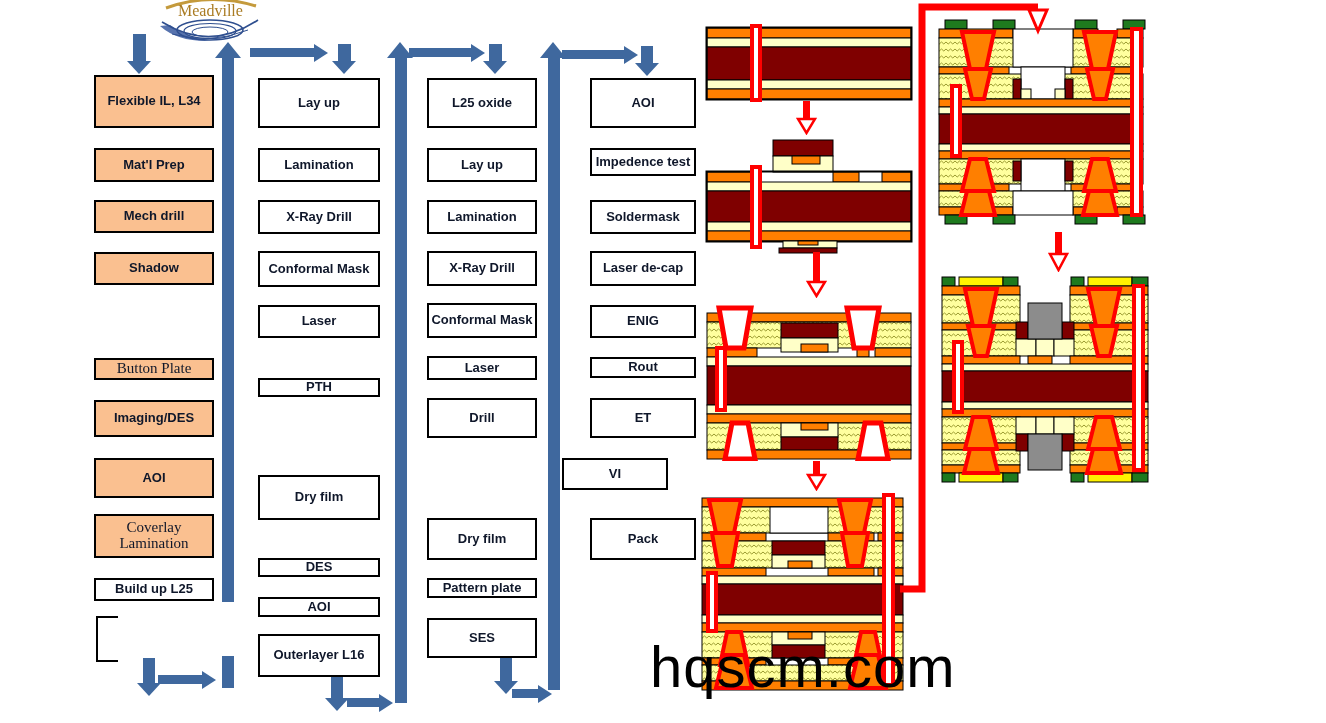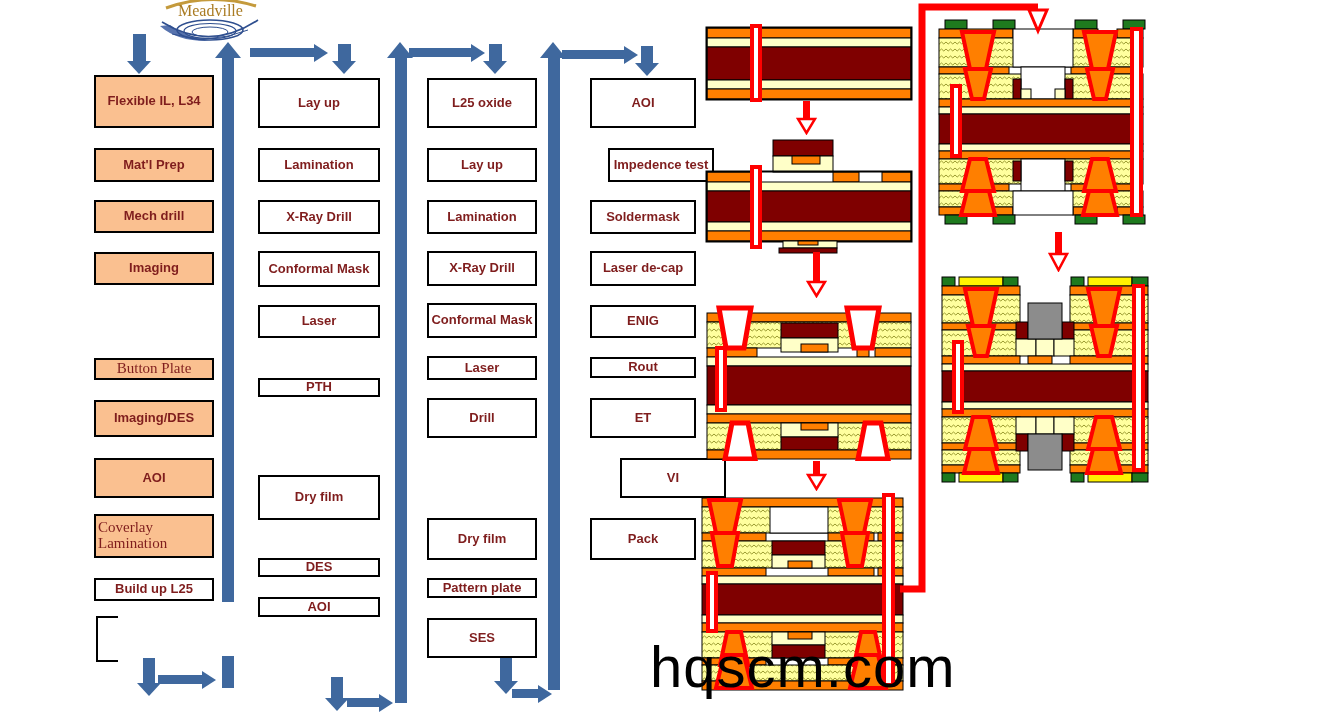--- a/index.html
+++ b/index.html
@@ -1,21 +1,21 @@
 <!DOCTYPE html>
 <html><head>
 <meta charset="utf-8">
 <style>
   html,body{margin:0;padding:0;background:#fff;}
   #canvas{position:relative;width:1326px;height:723px;background:#fff;overflow:hidden;
           font-family:"Liberation Sans",sans-serif;}
   
   .fb{position:absolute;box-sizing:border-box;border:2px solid #000;background:#fff;
-      display:flex;align-items:center;justify-content:center;text-align:left;
-      font:bold 13px/1.12 "Liberation Sans",sans-serif;color:#7f1d1d;padding:4px 2px;}
+      display:flex;align-items:center;justify-content:center;text-align:center;
+      font:bold 13px/1.12 "Liberation Sans",sans-serif;color:#0f172a;padding:4px 2px;}
   .fb.orange{background:#FAC090;}
   .fb.serif{font:15px/1.05 "Liberation Serif",serif;}
   
   .sh{position:absolute;background:#3F689E;}
   .td{position:absolute;width:0;height:0;border-left:12px solid transparent;
       border-right:12px solid transparent;border-top:13px solid #3F689E;}
   .tu{position:absolute;width:0;height:0;border-left:13px solid transparent;
       border-right:13px solid transparent;border-bottom:16px solid #3F689E;}
   .trr{position:absolute;width:0;height:0;border-top:9px solid transparent;
       border-bottom:9px solid transparent;border-left:14px solid #3F689E;}
@@ -80,56 +80,57 @@
   <div class="td" style="left:635px;top:63px"></div>
 
   <div class="sh" style="left:500px;top:658px;width:12px;height:23px"></div>
   <div class="td" style="left:494px;top:681px"></div>
   <div class="sh" style="left:512px;top:689px;width:26px;height:9px"></div>
   <div class="trr" style="left:538px;top:685px"></div>
 
   <div class="fb orange" style="left:94px;top:75px;width:120px;height:53px">Flexible IL, L34</div>
   <div class="fb orange" style="left:94px;top:148px;width:120px;height:34px">Mat'l Prep</div>
   <div class="fb orange" style="left:94px;top:200px;width:120px;height:33px">Mech drill</div>
-  <div class="fb orange" style="left:94px;top:252px;width:120px;height:33px">Imaging</div>
+  <div class="fb orange" style="left:94px;top:252px;width:120px;height:33px">Shadow</div>
   <div class="fb orange serif" style="left:94px;top:358px;width:120px;height:22px">Button Plate</div>
   <div class="fb orange" style="left:94px;top:400px;width:120px;height:37px">Imaging/DES</div>
   <div class="fb orange" style="left:94px;top:458px;width:120px;height:40px">AOI</div>
   <div class="fb orange serif" style="left:94px;top:514px;width:120px;height:44px">Coverlay Lamination</div>
   <div class="fb" style="left:94px;top:578px;width:120px;height:23px">Build up L25</div>
 
   <div class="fb" style="left:258px;top:78px;width:122px;height:50px">Lay up</div>
   <div class="fb" style="left:258px;top:148px;width:122px;height:34px">Lamination</div>
   <div class="fb" style="left:258px;top:200px;width:122px;height:34px">X-Ray Drill</div>
   <div class="fb" style="left:258px;top:251px;width:122px;height:36px">Conformal Mask</div>
   <div class="fb" style="left:258px;top:305px;width:122px;height:33px">Laser</div>
   <div class="fb" style="left:258px;top:378px;width:122px;height:19px">PTH</div>
   <div class="fb" style="left:258px;top:475px;width:122px;height:45px">Dry film</div>
   <div class="fb" style="left:258px;top:558px;width:122px;height:19px">DES</div>
   <div class="fb" style="left:258px;top:597px;width:122px;height:20px">AOI</div>
+  <div class="fb" style="left:258px;top:634px;width:122px;height:43px">Outerlayer L16</div>
 
   <div class="fb" style="left:427px;top:78px;width:110px;height:50px">L25 oxide</div>
   <div class="fb" style="left:427px;top:148px;width:110px;height:34px">Lay up</div>
   <div class="fb" style="left:427px;top:200px;width:110px;height:34px">Lamination</div>
   <div class="fb" style="left:427px;top:251px;width:110px;height:35px">X-Ray Drill</div>
   <div class="fb" style="left:427px;top:303px;width:110px;height:35px">Conformal Mask</div>
   <div class="fb" style="left:427px;top:356px;width:110px;height:24px">Laser</div>
   <div class="fb" style="left:427px;top:398px;width:110px;height:40px">Drill</div>
   <div class="fb" style="left:427px;top:518px;width:110px;height:42px">Dry film</div>
   <div class="fb" style="left:427px;top:578px;width:110px;height:20px">Pattern plate</div>
   <div class="fb" style="left:427px;top:618px;width:110px;height:40px">SES</div>
 
   <div class="fb" style="left:590px;top:78px;width:106px;height:50px">AOI</div>
-  <div class="fb" style="left:608px;top:148px;width:106px;height:34px">Impedence test</div>
+  <div class="fb" style="left:590px;top:148px;width:106px;height:28px">Impedence test</div>
   <div class="fb" style="left:590px;top:200px;width:106px;height:34px">Soldermask</div>
   <div class="fb" style="left:590px;top:251px;width:106px;height:35px">Laser de-cap</div>
   <div class="fb" style="left:590px;top:305px;width:106px;height:33px">ENIG</div>
   <div class="fb" style="left:590px;top:357px;width:106px;height:21px">Rout</div>
   <div class="fb" style="left:590px;top:398px;width:106px;height:40px">ET</div>
-  <div class="fb" style="left:620px;top:458px;width:106px;height:40px">VI</div>
+  <div class="fb" style="left:562px;top:458px;width:106px;height:32px">VI</div>
   <div class="fb" style="left:590px;top:518px;width:106px;height:42px">Pack</div>
 
   <svg class="diag" style="left:705px;top:24px" width="208" height="78" viewBox="0 0 208 78">
     <rect x="2" y="4" width="204" height="10" fill="#FF7F00" stroke="#000"></rect>
     <rect x="2" y="14" width="204" height="9" fill="#FFFFC8" stroke="#000"></rect>
     <rect x="2" y="23" width="204" height="33" fill="#7F0000" stroke="#000"></rect>
     <rect x="2" y="56" width="204" height="9" fill="#FFFFC8" stroke="#000"></rect>
     <rect x="2" y="65" width="204" height="10" fill="#FF7F00" stroke="#000"></rect>
     <rect x="1.5" y="3.5" width="205" height="72" fill="none" stroke="#000" stroke-width="2"></rect>
     <rect x="47" y="2" width="8" height="74" fill="#fff" stroke="#FF0000" stroke-width="4"></rect>

